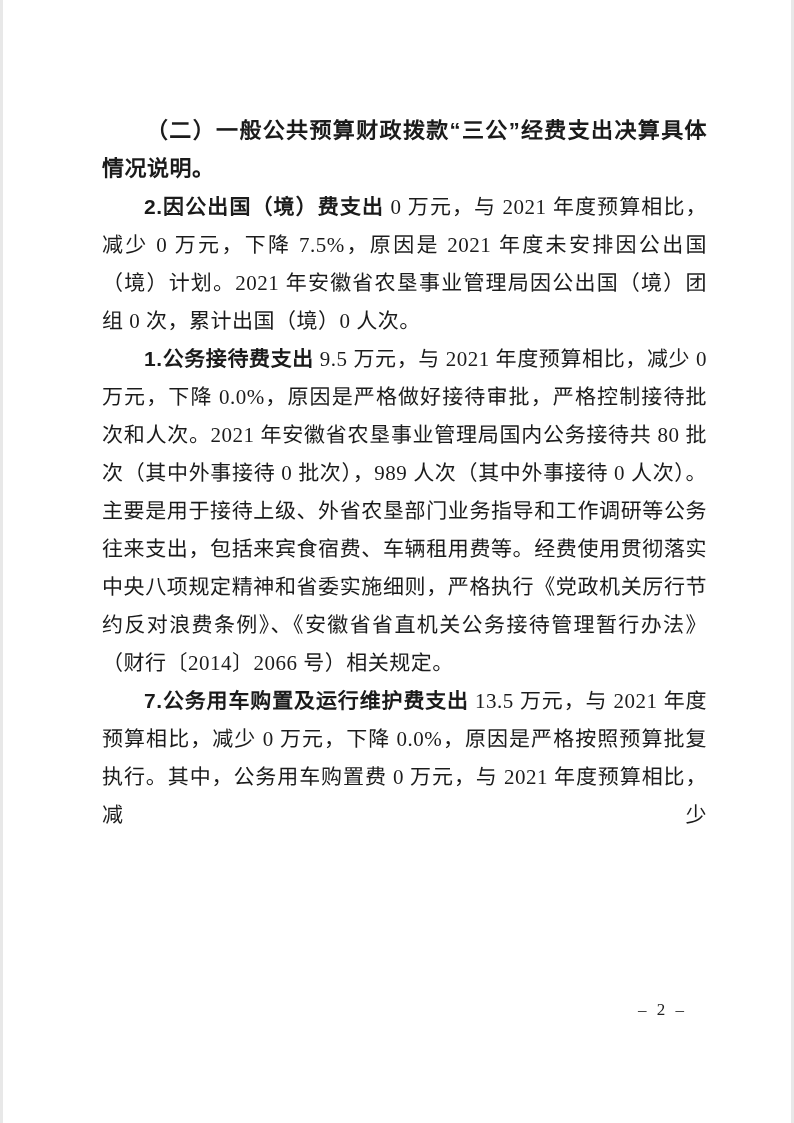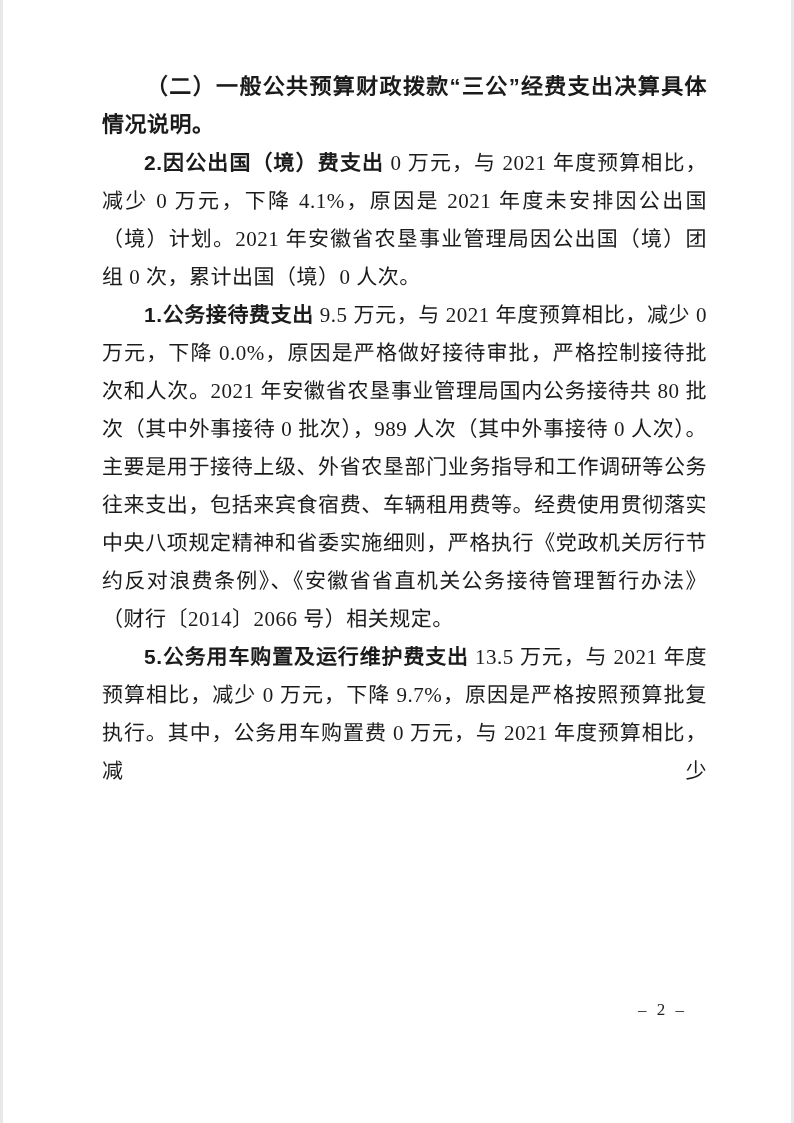--- a/index.html
+++ b/index.html
@@ -7,21 +7,21 @@
     padding: 0;
     background: #e8e8e8;
   }
   .page {
     position: relative;
     width: 788px;
     height: 1123px;
     margin: 0 auto;
     background: #ffffff;
     box-sizing: border-box;
-    padding: 68px 84px 0 99px;
+    padding: 112px 84px 0 99px;
     color: #1b1b1b;
     overflow: hidden;
   }
   .heading {
     margin: 0;
     font-family: "Liberation Sans", "DejaVu Sans", sans-serif;
     font-weight: bold;
     font-size: 22px;
     line-height: 38px;
     text-indent: 2em;
@@ -55,23 +55,23 @@
   }
 </style>
 </head>
 <body>
 
 <div class="page">
 
   <h2 class="heading">（二）一般公共预算财政拨款“三公”经费支出决算具体情况说明。</h2>
 
 
-  <p class="para"><span class="lead">2.因公出国（境）费支出</span><span> 0 万元，与 2021 年度预算相比，减少 0 万元，下降 4.1%，原因是 2021 年度未安排因公出国（境）计划。2021 年安徽省农垦事业管理局因公出国（境）团组 0 次，累计出国（境）0 人次。</span></p>
+  <p class="para"><span class="lead">2.因公出国（境）费支出</span><span> 0 万元，与 2021 年度预算相比，减少 0 万元，下降 7.5%，原因是 2021 年度未安排因公出国（境）计划。2021 年安徽省农垦事业管理局因公出国（境）团组 0 次，累计出国（境）0 人次。</span></p>
 
   <p class="para"><span class="lead">1.公务接待费支出</span><span> 9.5 万元，与 2021 年度预算相比，减少 0 万元，下降 0.0%，原因是严格做好接待审批，严格控制接待批次和人次。2021 年安徽省农垦事业管理局国内公务接待共 80 批次（其中外事接待 0 批次），989 人次（其中外事接待 0 人次）。主要是用于接待上级、外省农垦部门业务指导和工作调研等公务往来支出，包括来宾食宿费、车辆租用费等。经费使用贯彻落实中央八项规定精神和省委实施细则，严格执行《党政机关厉行节约反对浪费条例》、《安徽省省直机关公务接待管理暂行办法》（财行〔2014〕2066 号）相关规定。</span></p>
 
-  <p class="para cutoff"><span class="lead">5.公务用车购置及运行维护费支出</span><span> 13.5 万元，与 2021 年度预算相比，减少 0 万元，下降 9.7%，原因是严格按照预算批复执行。其中，公务用车购置费 0 万元，与 2021 年度预算相比，减少</span></p>
+  <p class="para cutoff"><span class="lead">7.公务用车购置及运行维护费支出</span><span> 13.5 万元，与 2021 年度预算相比，减少 0 万元，下降 0.0%，原因是严格按照预算批复执行。其中，公务用车购置费 0 万元，与 2021 年度预算相比，减少</span></p>
 
   <div class="footer">
     <span>– 2 –</span>
   </div>
 
 </div>
 
 </body></html>

